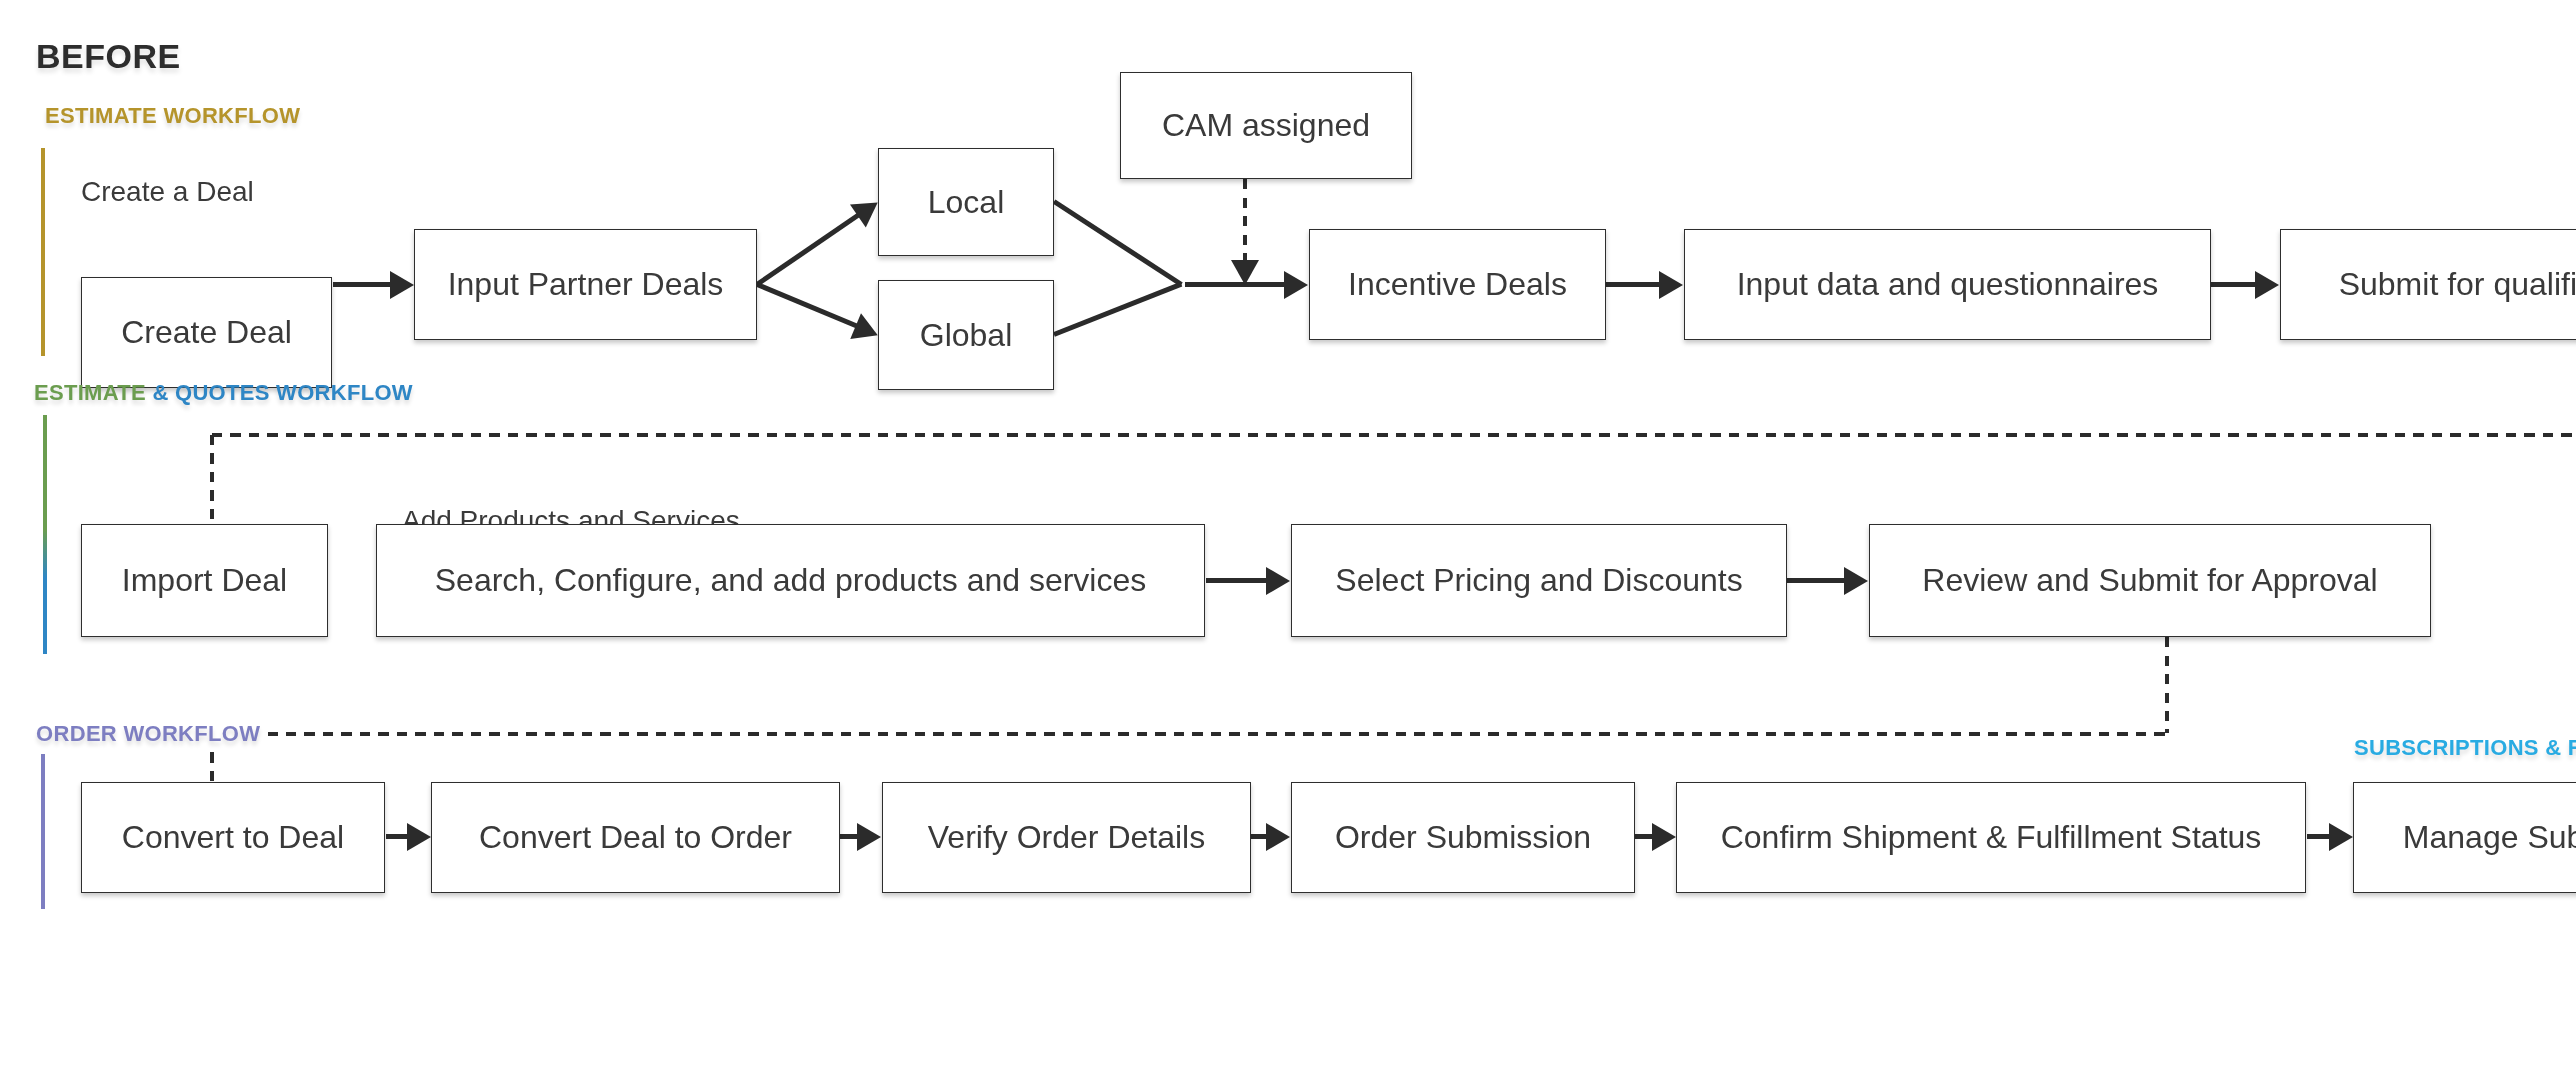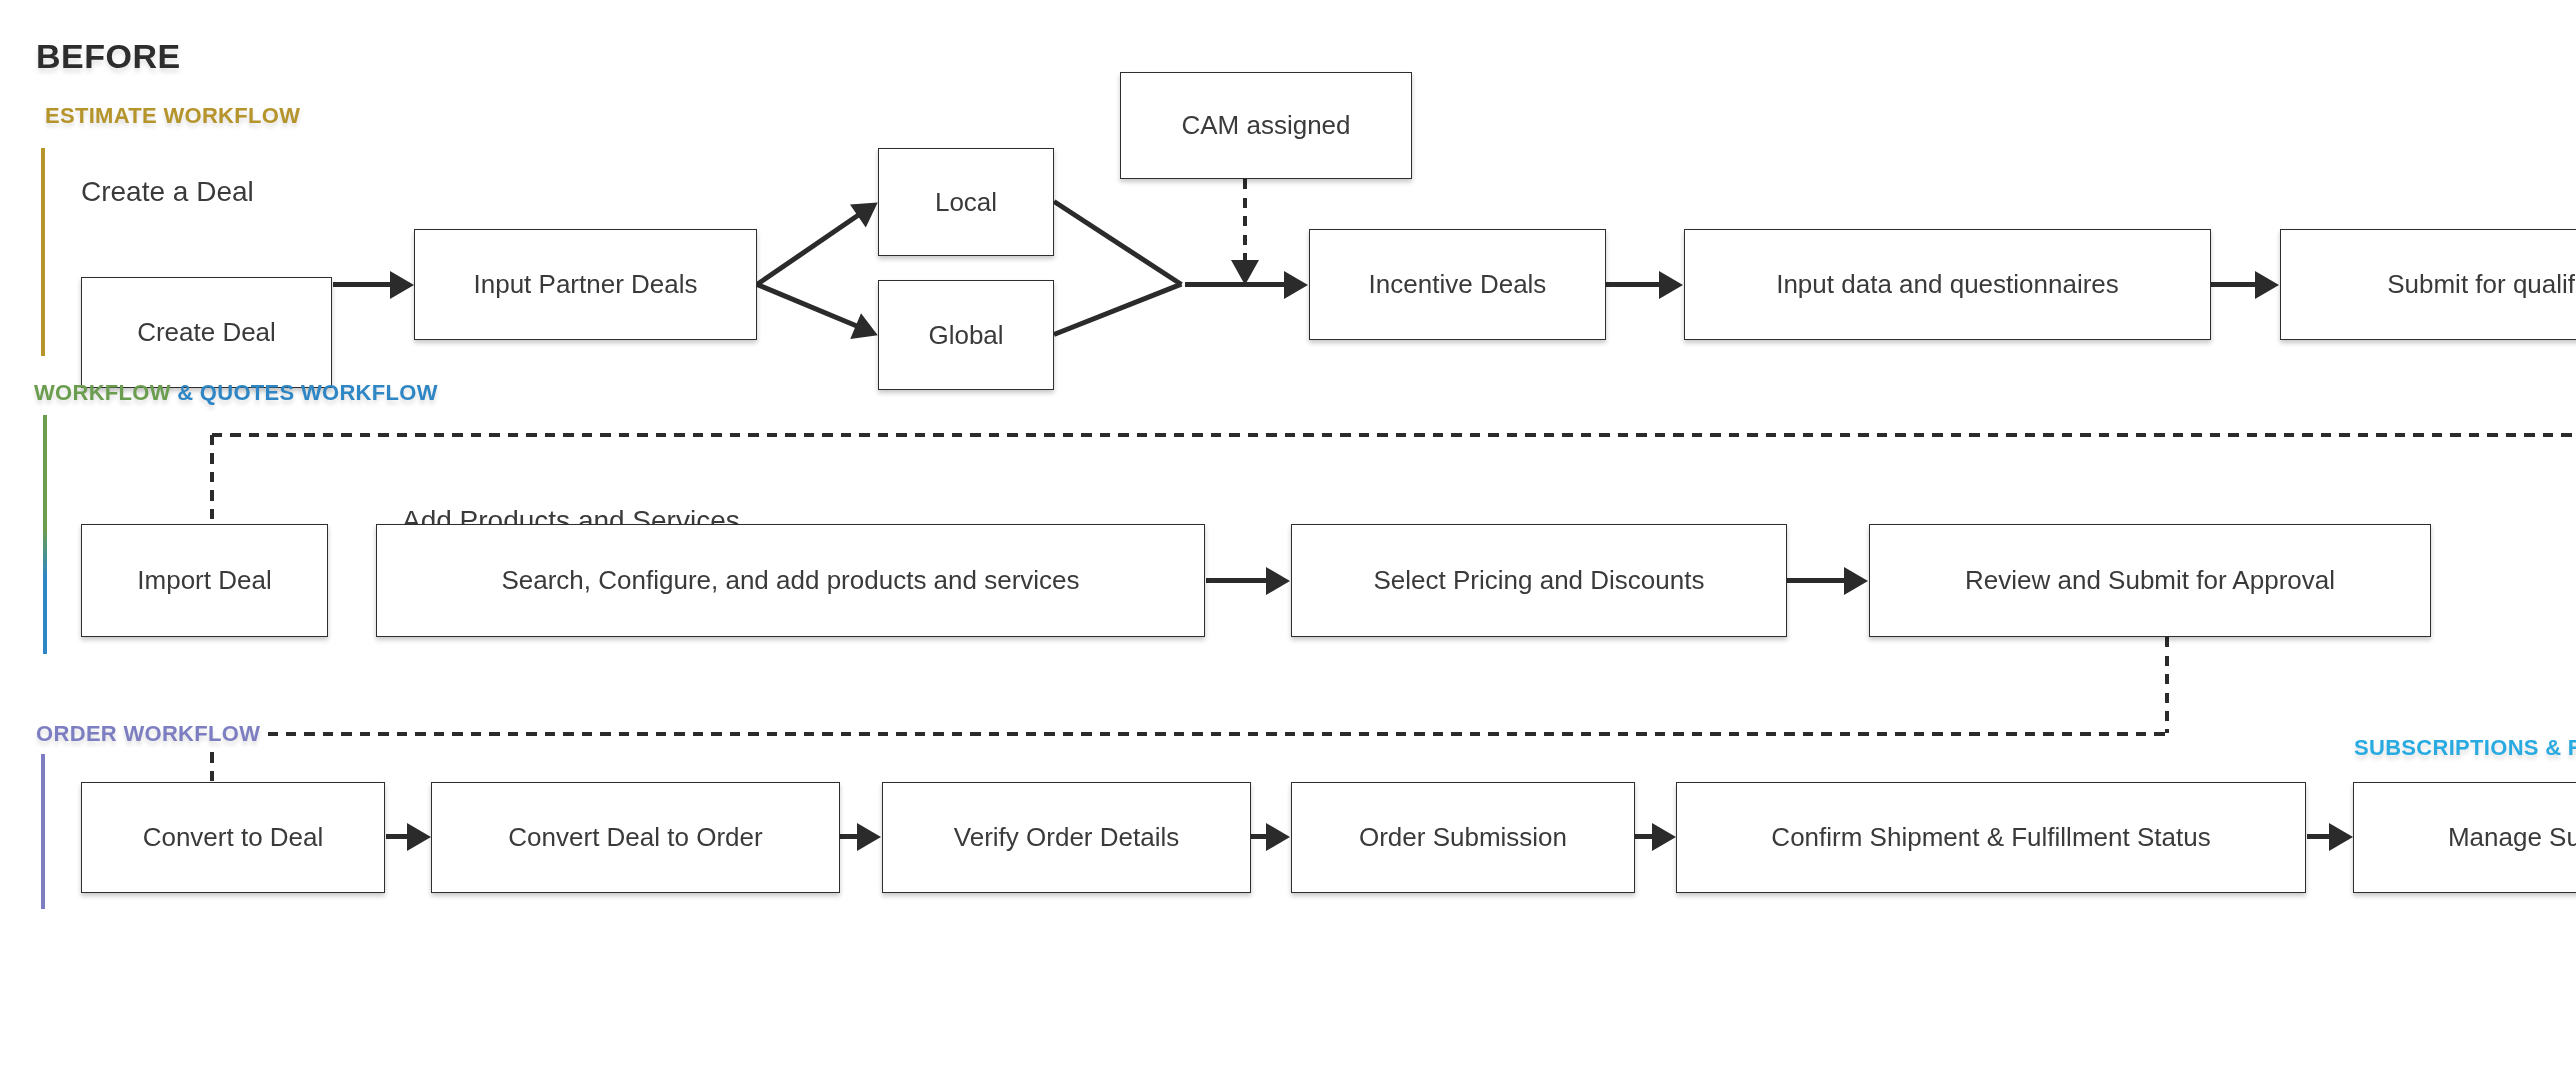--- a/index.html
+++ b/index.html
@@ -22,21 +22,21 @@
   }
   .section-line{position:absolute;width:3.6px;z-index:1;}
   .sub-label{
     position:absolute;font-size:28px;color:#3a3a3a;white-space:nowrap;z-index:3;
   }
   .node{
     position:absolute;box-sizing:border-box;
     border:1.5px solid #2e2e2e;background:#ffffff;
     box-shadow:0 3.1px 4.6px rgba(0,0,0,0.22);
     display:flex;align-items:center;justify-content:center;
-    font-size:26px;color:#3a3a3a;text-align:center;
+    font-size:32px;color:#3a3a3a;text-align:center;
     z-index:4;white-space:nowrap;
   }
   .arrow-h,.arrow-d{
     position:absolute;height:5.2px;background:#2b2b2b;z-index:2;
   }
   .arrow-d{transform-origin:left center;}
   .arrow-h.headed::after,.arrow-d.headed::after{
     content:'';position:absolute;right:-23px;top:50%;transform:translateY(-50%);
     width:0;height:0;
     border-left:24px solid #2b2b2b;
@@ -61,21 +61,21 @@
 </style>
 </head>
 <body>
 
 <div id="canvas">
 
   <div class="page-title">BEFORE</div>
 
   <div class="section-label" style="left:45px;top:103px;color:#B5942B;">ESTIMATE WORKFLOW</div>
 
-  <div class="section-label" style="left:34px;top:380px;"><span style="color:#6B9D4F;">WORKFLOW </span><span style="color:#2E86C5;">&amp; QUOTES WORKFLOW</span></div>
+  <div class="section-label" style="left:34px;top:380px;"><span style="color:#6B9D4F;">ESTIMATE </span><span style="color:#2E86C5;">&amp; QUOTES WORKFLOW</span></div>
 
   <div class="section-label order-label-bg" style="left:34px;top:719px;color:#7D7EC1;">ORDER WORKFLOW</div>
 
   <div class="section-label" style="left:2354px;top:735px;color:#29ABE2;">SUBSCRIPTIONS &amp; RENEWAL FLOW</div>
 
   <div class="section-line" style="left:41px;top:148px;height:208px;background:#B5942B;"></div>
   <div class="section-line" style="left:43px;top:415px;height:239px;background:linear-gradient(180deg,#6B9D4F 0%,#6B9D4F 48%,#2E86C5 68%,#2E86C5 100%);"></div>
   <div class="section-line" style="left:41px;top:754px;height:155px;background:#7D7EC1;"></div>
 
   <div class="sub-label" style="left:81px;top:176px;">Create a Deal</div>

